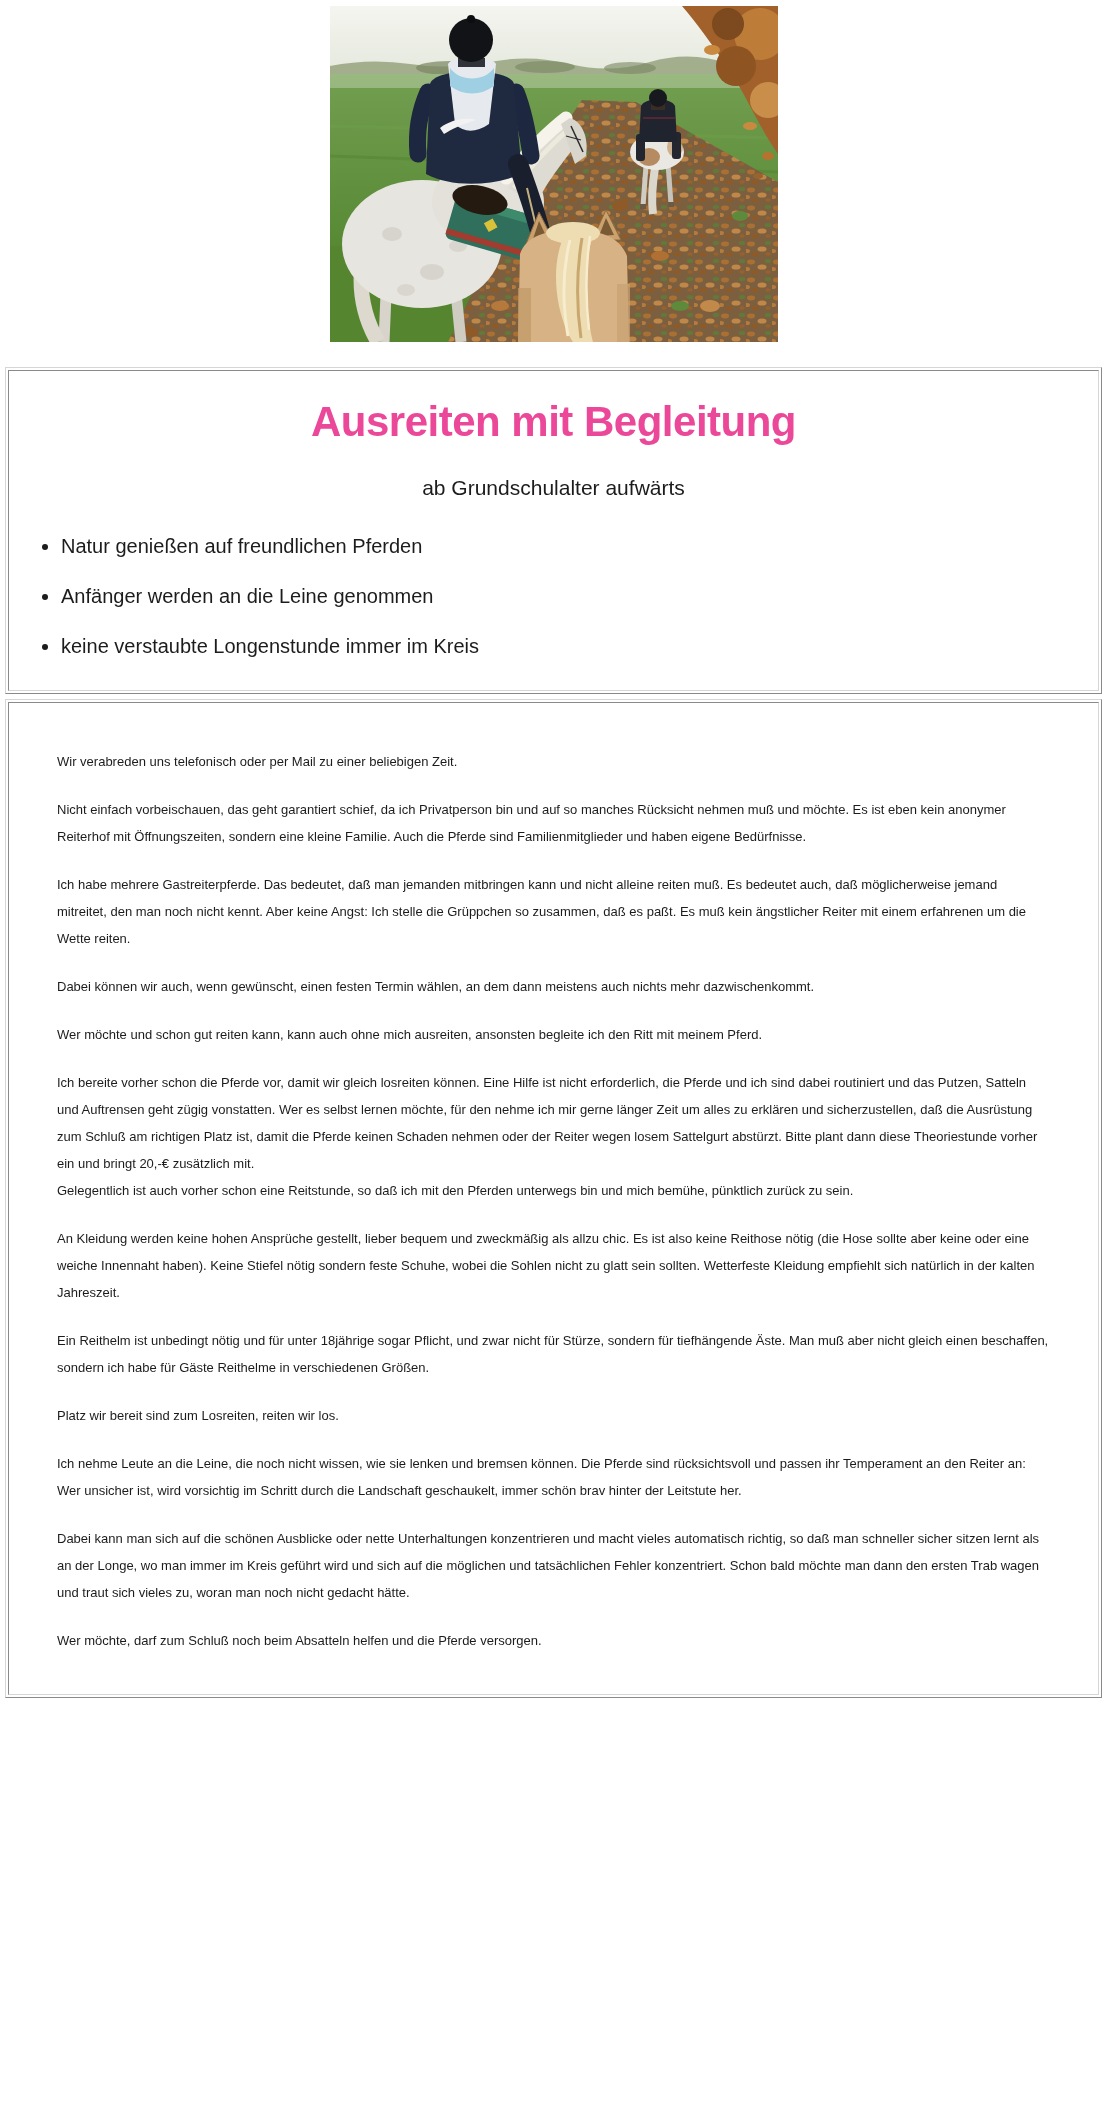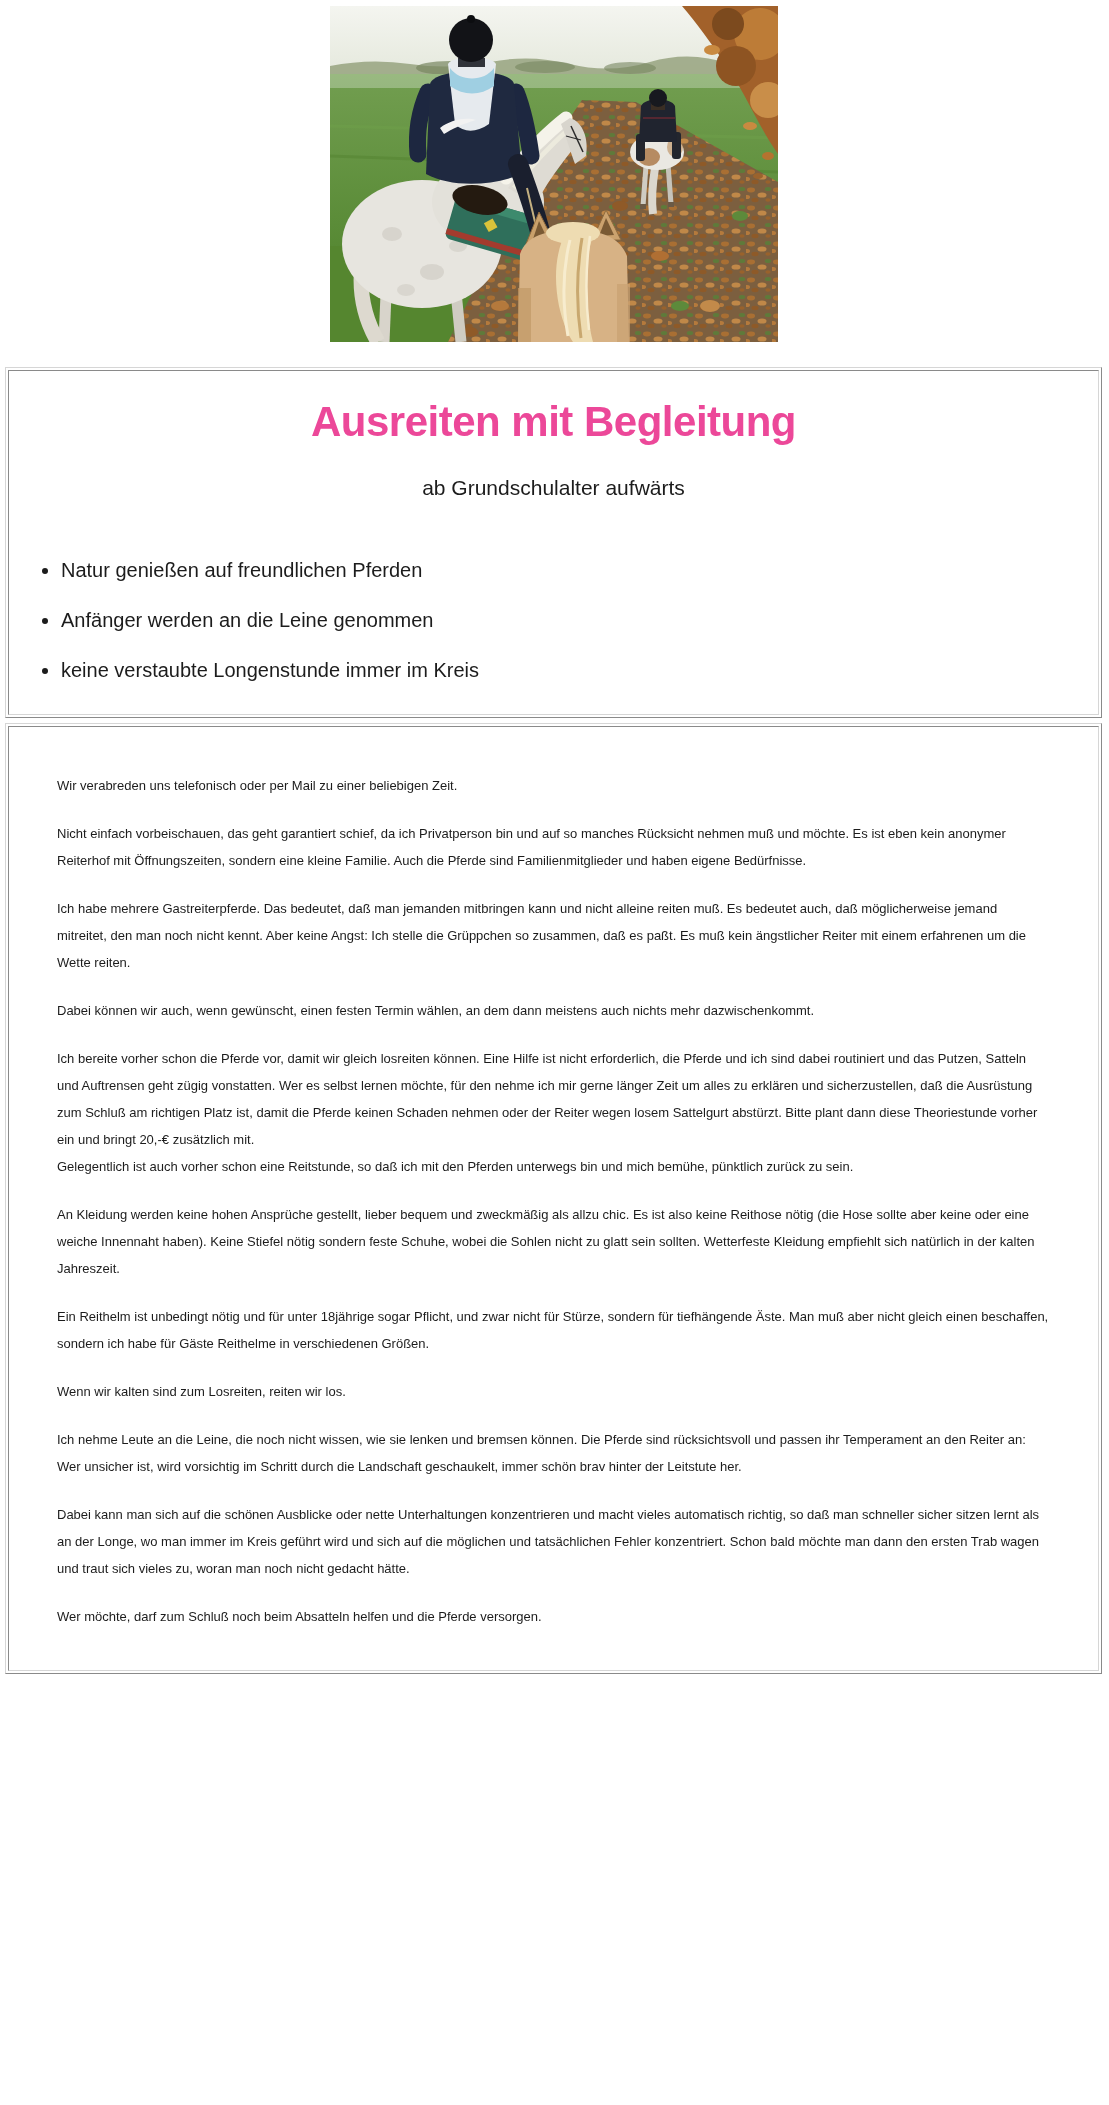--- a/index.html
+++ b/index.html
@@ -41,21 +41,21 @@
     margin: 8px 0 0 0;
     color: #ec4899;
   }
   .subtitle {
     text-align: center;
     font-size: 21px;
     line-height: 27px;
     margin: 27px 0 0 0;
   }
   ul.intro-bullets {
-    margin: 56px 0 0 0;
+    margin: 32px 0 0 0;
     padding: 0 0 0 32px;
     font-size: 20px;
   }
   ul.intro-bullets li {
     line-height: 27px;
     margin-bottom: 23px;
   }
   ul.intro-bullets li:last-child { margin-bottom: 0; }
 
   
@@ -213,22 +213,23 @@
   </div>
 </div>
 
 <div class="box">
   <div class="box-inner">
     <div class="main-content">
       <p>Wir verabreden uns telefonisch oder per Mail zu einer beliebigen Zeit.</p>
       <p>Nicht einfach vorbeischauen, das geht garantiert schief, da ich Privatperson bin und auf so manches Rücksicht nehmen muß und möchte. Es ist eben kein anonymer Reiterhof mit Öffnungszeiten, sondern eine kleine Familie. Auch die Pferde sind Familienmitglieder und haben eigene Bedürfnisse.</p>
       <p>Ich habe mehrere Gastreiterpferde. Das bedeutet, daß man jemanden mitbringen kann und nicht alleine reiten muß. Es bedeutet auch, daß möglicherweise jemand mitreitet, den man noch nicht kennt. Aber keine Angst: Ich stelle die Grüppchen so zusammen, daß es paßt. Es muß kein ängstlicher Reiter mit einem erfahrenen um die Wette reiten.</p>
       <p>Dabei können wir auch, wenn gewünscht, einen festen Termin wählen, an dem dann meistens auch nichts mehr dazwischenkommt.</p>
+      <p>Wer möchte und schon gut reiten kann, kann auch ohne mich ausreiten, ansonsten begleite ich den Ritt mit meinem Pferd.</p>
       <p><span>Ich bereite vorher schon die Pferde vor, damit wir gleich losreiten können. Eine Hilfe ist nicht erforderlich, die Pferde und ich sind dabei routiniert und das Putzen, Satteln und Auftrensen geht zügig vonstatten. Wer es selbst lernen möchte, für den nehme ich mir gerne länger Zeit um alles zu erklären und sicherzustellen, daß die Ausrüstung zum Schluß am richtigen Platz ist, damit die Pferde keinen Schaden nehmen oder der Reiter wegen losem Sattelgurt abstürzt. Bitte plant dann diese Theoriestunde vorher ein und bringt 20,-€ zusätzlich mit.</span><br><span>Gelegentlich ist auch vorher schon eine Reitstunde, so daß ich mit den Pferden unterwegs bin und mich bemühe, pünktlich zurück zu sein.</span></p>
       <p>An Kleidung  werden keine hohen Ansprüche gestellt, lieber bequem und zweckmäßig als allzu chic. Es ist also keine Reithose nötig (die Hose sollte aber keine oder eine weiche Innennaht haben). Keine Stiefel nötig sondern feste Schuhe, wobei die Sohlen nicht zu glatt sein sollten. Wetterfeste Kleidung empfiehlt sich natürlich in der kalten Jahreszeit.</p>
       <p>Ein Reithelm ist unbedingt nötig und für unter 18jährige sogar Pflicht, und zwar nicht für Stürze, sondern für tiefhängende Äste. Man muß aber nicht gleich einen beschaffen, sondern ich habe für Gäste Reithelme in verschiedenen Größen.</p>
-      <p>Wenn wir kalten sind zum Losreiten, reiten wir los.</p>
+      <p>Platz wir bereit sind zum Losreiten, reiten wir los.</p>
       <p>Ich nehme Leute an die Leine, die noch nicht wissen, wie sie lenken und bremsen können. Die Pferde sind rücksichtsvoll und passen ihr Temperament an den Reiter an: Wer unsicher ist, wird vorsichtig im Schritt durch die Landschaft geschaukelt, immer schön brav hinter der Leitstute her.</p>
       <p>Dabei kann man sich auf die schönen Ausblicke oder nette Unterhaltungen konzentrieren und macht vieles automatisch richtig, so daß man schneller sicher sitzen lernt als an der Longe, wo man immer im Kreis geführt wird und sich auf die möglichen und tatsächlichen Fehler konzentriert. Schon bald möchte man dann den ersten Trab wagen und traut sich vieles zu, woran man noch nicht gedacht hätte.</p>
       <p>Wer möchte, darf zum Schluß noch beim Absatteln helfen und die Pferde versorgen.</p>
     </div>
   </div>
 </div>
 
 </body></html>

